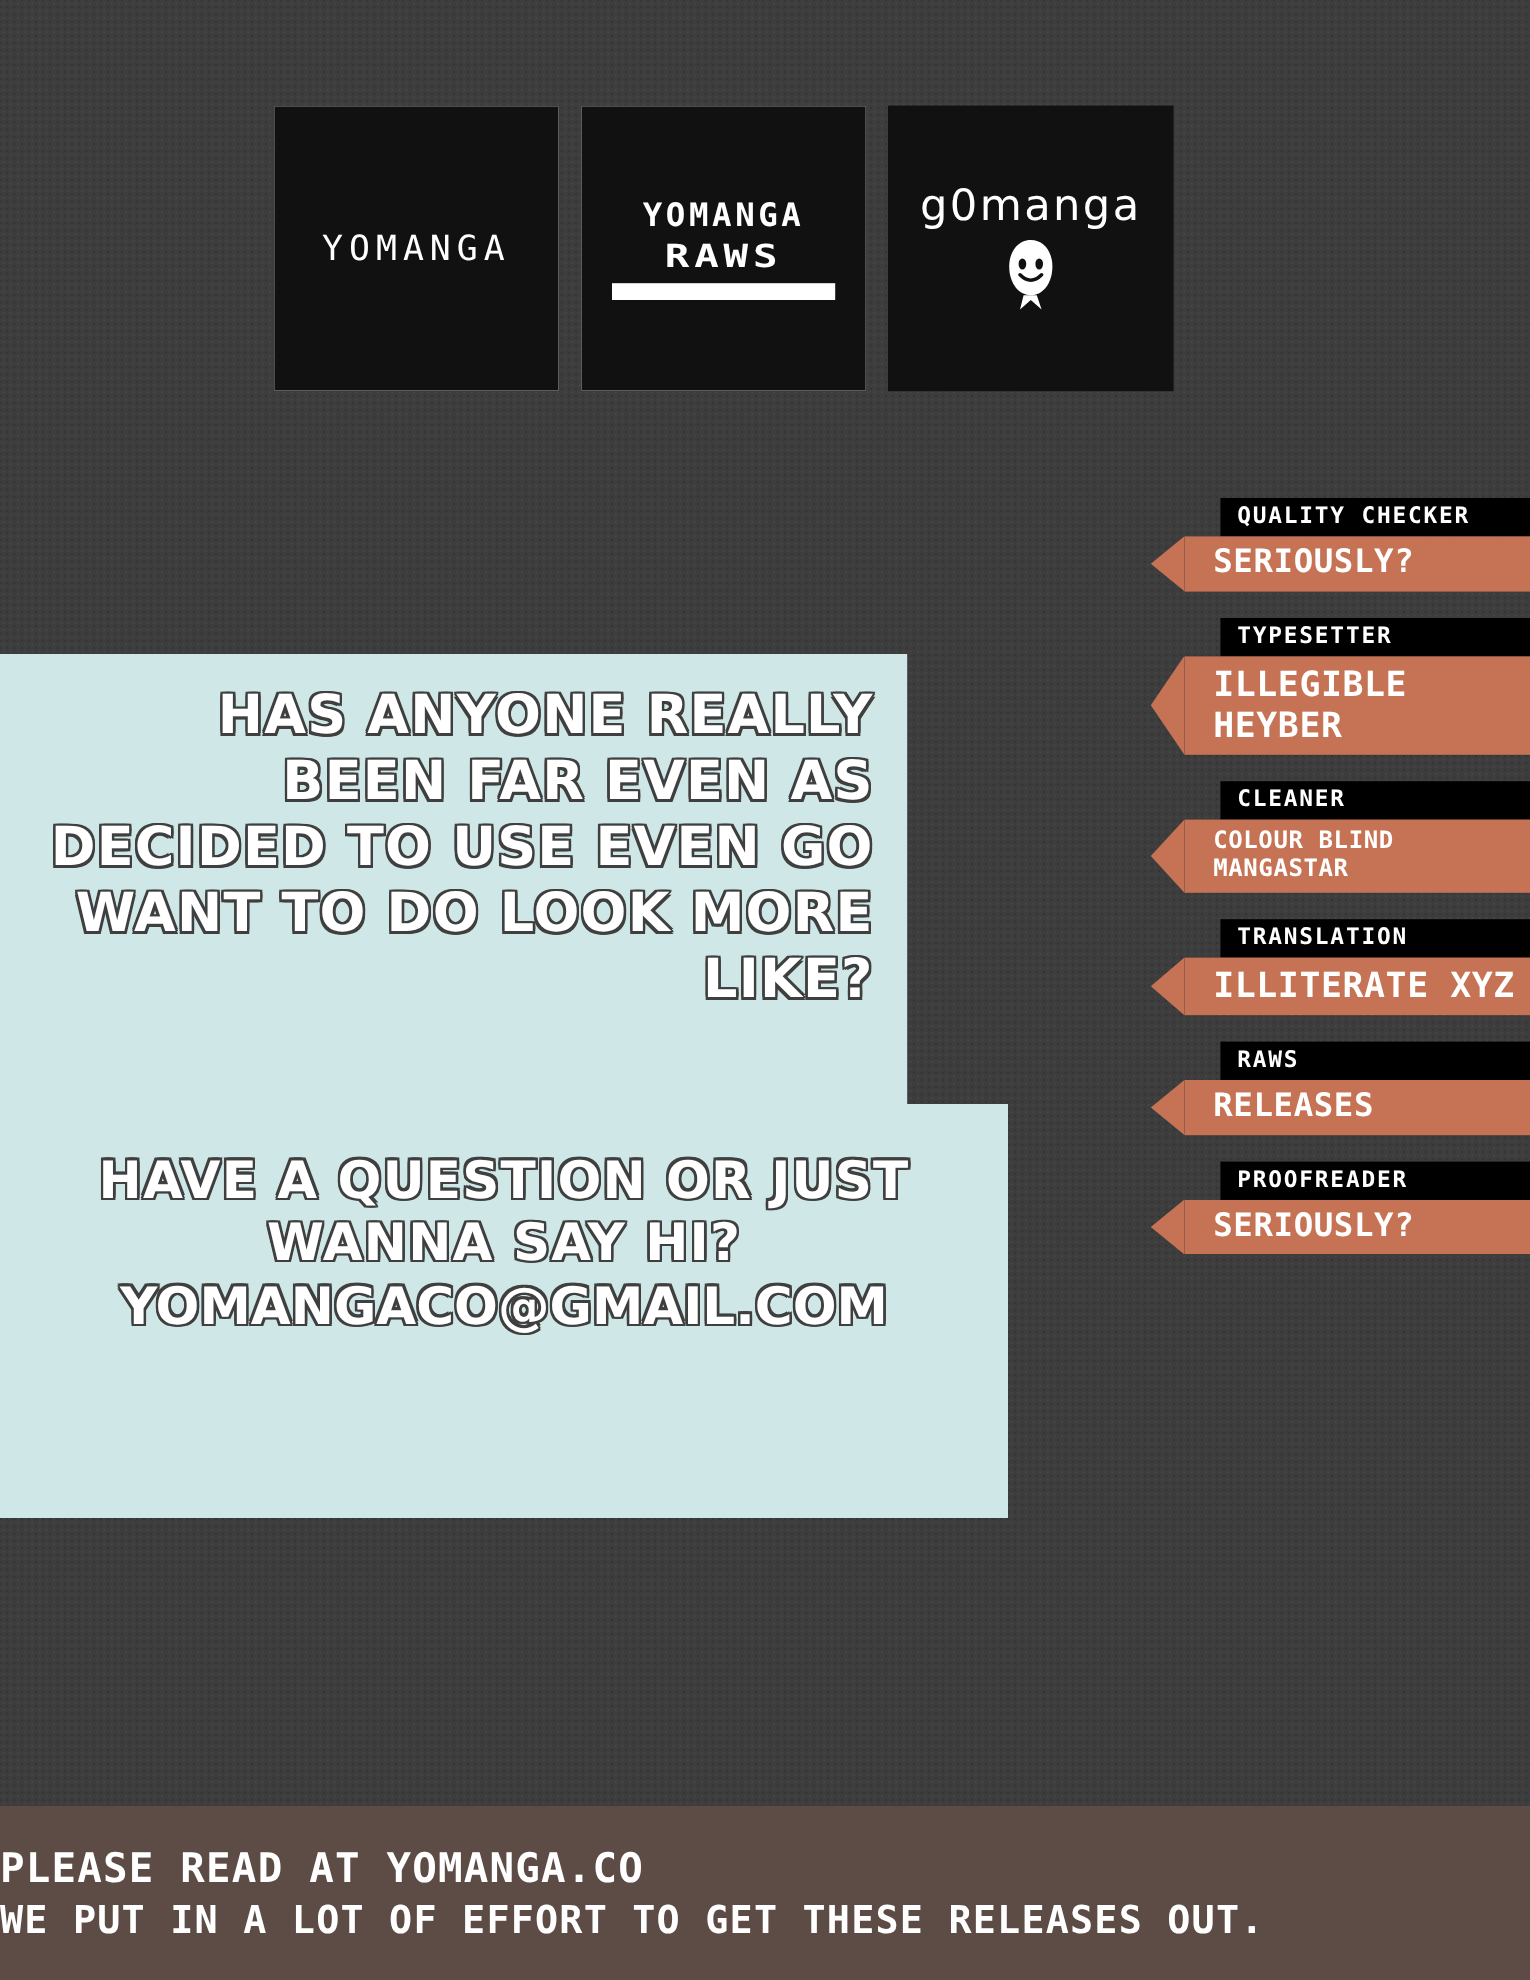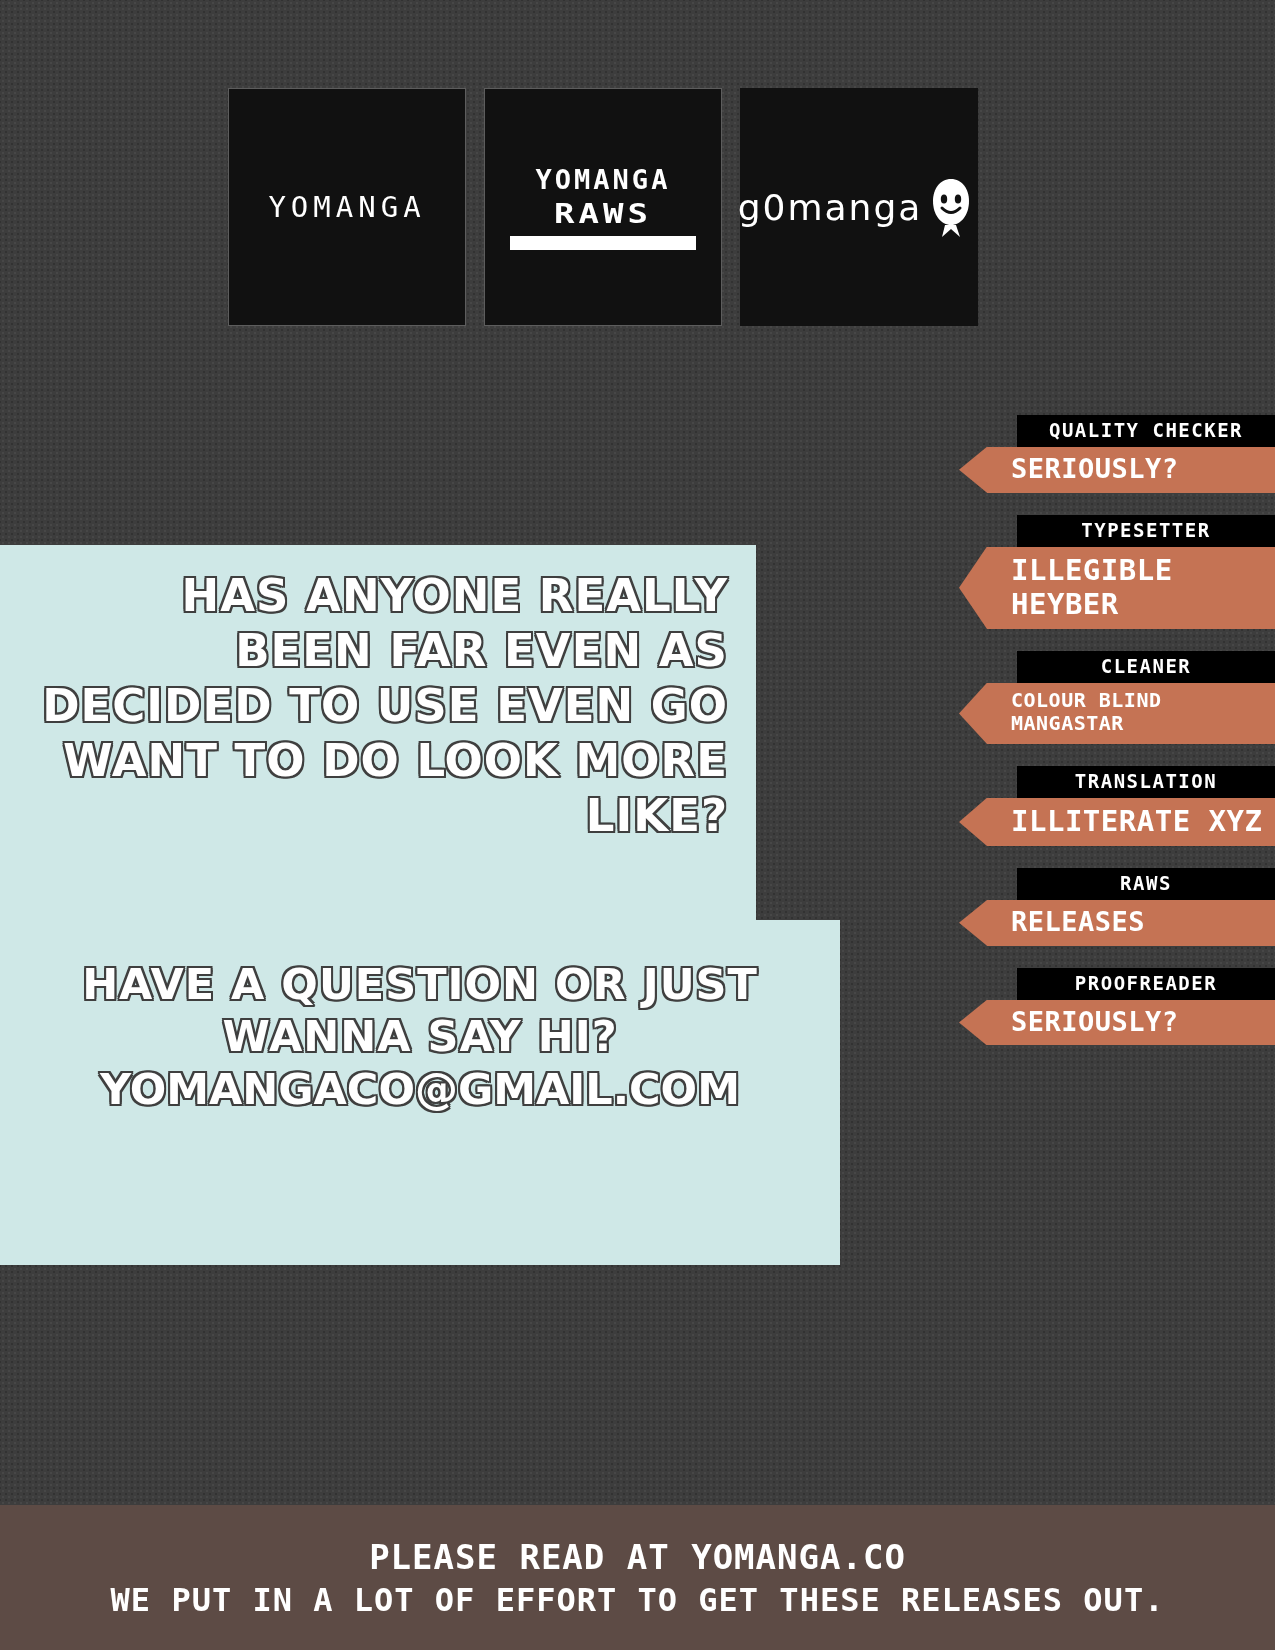--- a/index.html
+++ b/index.html
@@ -74,20 +74,21 @@
     transform: scaleY(0.78);
   }
   .logo2-bar {
     width: 186px;
     height: 14px;
     background: #ffffff;
     margin-top: 3px;
   }
   .logo3-wrap {
     display: flex;
+    flex-direction: column;
     align-items: center;
   }
   .logo3-text {
     color: #ffffff;
     font-family: "DejaVu Sans", sans-serif;
     font-size: 36px;
     letter-spacing: 2px;
     font-weight: 400;
   }
   .logo3-mascot {
@@ -105,21 +106,21 @@
     margin-bottom: 22px;
     position: relative;
   }
   .credit-role {
     background: #000000;
     color: #ffffff;
     font-family: "DejaVu Sans Mono", monospace;
     font-size: 19px;
     font-weight: 700;
     letter-spacing: 1.5px;
-    text-align: center;
+    text-align: left;
     padding: 5px 14px 5px 14px;
     margin-left: 42px;
     line-height: 1.15;
   }
   .credit-name {
     position: relative;
     background: #c57354;
     color: #ffffff;
     margin-left: 12px;
     padding: 6px 10px 8px 24px;
@@ -188,21 +189,21 @@
   
   .footer {
     position: absolute;
     left: 0;
     bottom: 0;
     width: 1275px;
     height: 145px;
     background: #5d4b45;
     display: flex;
     flex-direction: column;
-    align-items: center;
+    align-items: flex-start;
     justify-content: center;
     gap: 4px;
   }
   .footer-line {
     color: #ffffff;
     font-family: "DejaVu Sans Mono", monospace;
     font-weight: 700;
     letter-spacing: 1px;
     text-align: center;
   }

